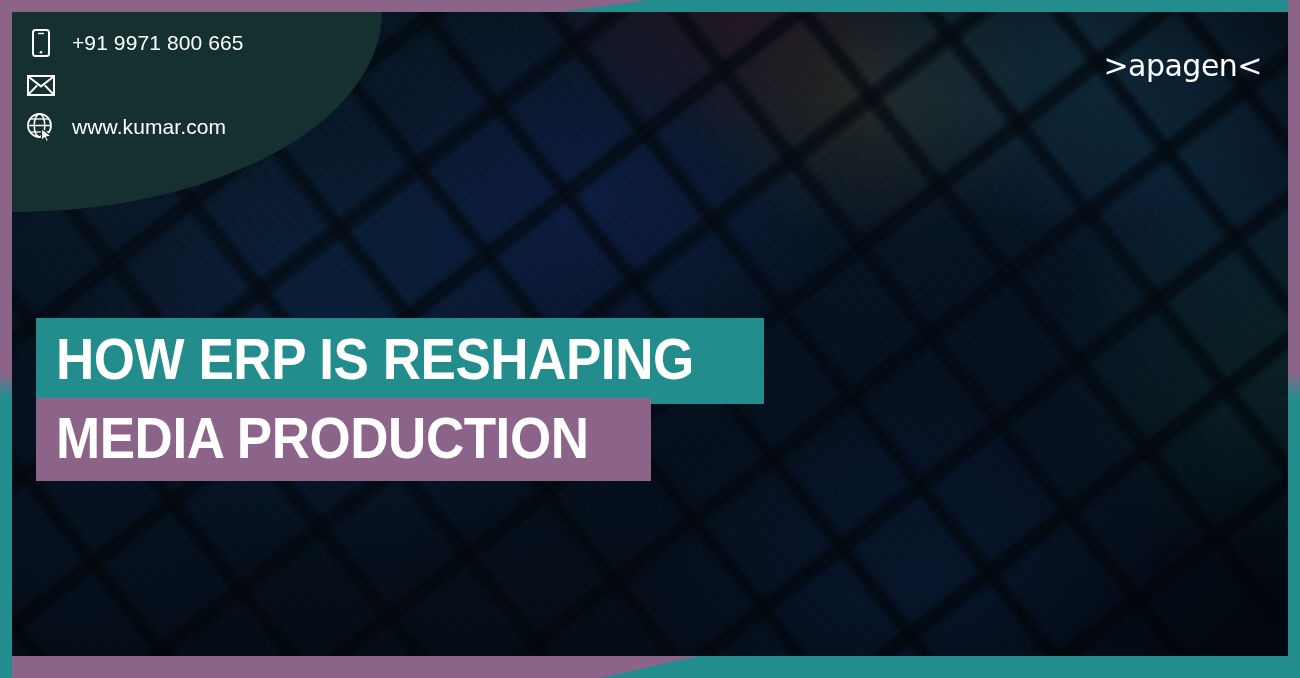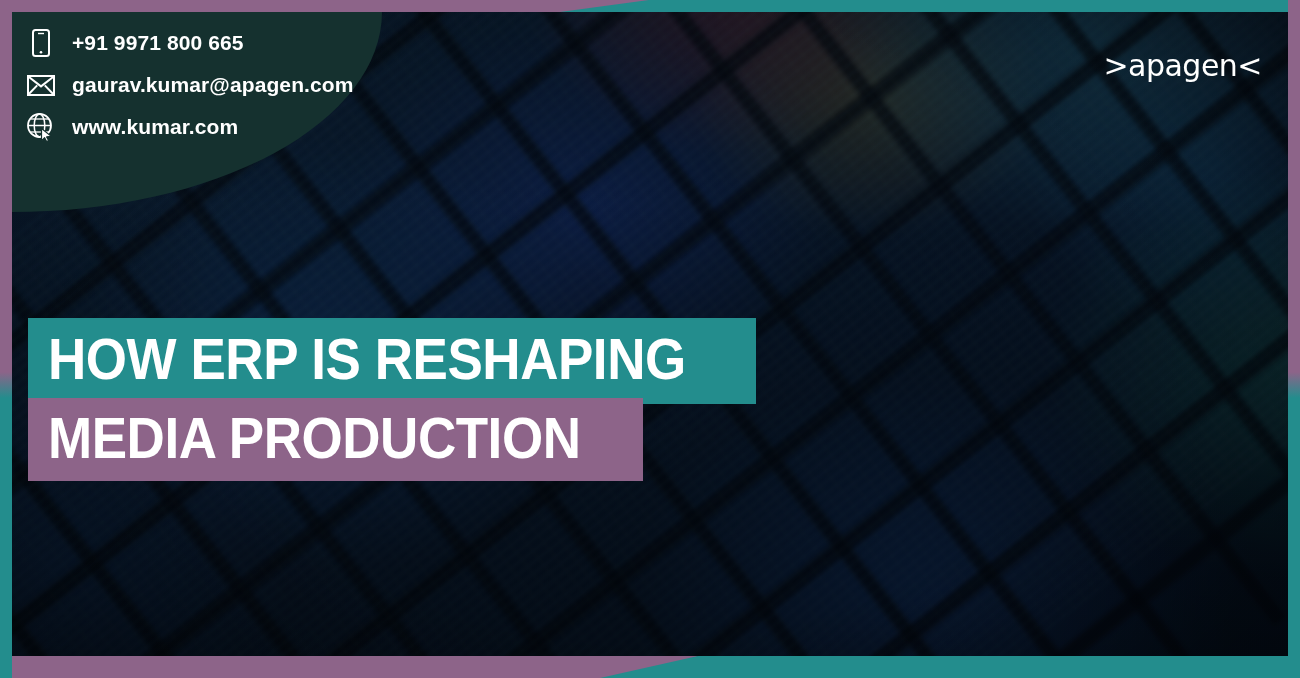--- a/index.html
+++ b/index.html
@@ -151,39 +151,39 @@
     align-items: center;
     justify-content: center;
     flex: 0 0 30px;
   }
   .contact-icon svg { display: block; }
   .contact-text {
     color: #ffffff;
     font-size: 21px;
     letter-spacing: 0.1px;
     white-space: nowrap;
-    font-weight: 700;
+    font-weight: 400;
   }
 
   
   .logo {
     position: absolute;
     right: 38px;
     top: 17px;
     color: #ffffff;
     font-family: "DejaVu Sans", sans-serif;
     font-size: 30px;
     font-weight: 500;
     letter-spacing: -0.5px;
     white-space: nowrap;
     margin-top: 31px;
   }
 
   
-  .headline { position: absolute; left: 28px; }
+  .headline { position: absolute; left: 36px; }
   .headline-line {
     display: inline-block;
     color: #ffffff;
     font-family: "Liberation Sans", sans-serif;
     font-weight: 700;
     font-size: 57px;
     line-height: 1;
     letter-spacing: -0.5px;
     white-space: nowrap;
     transform: scaleX(0.93);
@@ -247,21 +247,20 @@
 
       <div class="contact-row">
         <span class="contact-icon">
           <svg width="28" height="21" viewBox="0 0 28 21" aria-hidden="true">
             <rect x="1" y="1" width="26" height="19" fill="none" stroke="#ffffff" stroke-width="2"></rect>
             <path d="M1.6 1.8 L14 11.4 L26.4 1.8" fill="none" stroke="#ffffff" stroke-width="2"></path>
             <path d="M1.6 19.3 L10.2 10.4" fill="none" stroke="#ffffff" stroke-width="2"></path>
             <path d="M26.4 19.3 L17.8 10.4" fill="none" stroke="#ffffff" stroke-width="2"></path>
           </svg>
         </span>
-        <span class="contact-text">gaurav.kumar@apagen.com</span>
       </div>
 
       <div class="contact-row">
         <span class="contact-icon">
           <svg width="30" height="30" viewBox="0 0 30 30" aria-hidden="true">
             <circle cx="13.5" cy="13.5" r="11.5" fill="none" stroke="#ffffff" stroke-width="1.8"></circle>
             <ellipse cx="13.5" cy="13.5" rx="5.3" ry="11.5" fill="none" stroke="#ffffff" stroke-width="1.5"></ellipse>
             <line x1="2" y1="13.5" x2="25" y2="13.5" stroke="#ffffff" stroke-width="1.5"></line>
             <line x1="4.6" y1="7" x2="22.4" y2="7" stroke="#ffffff" stroke-width="1.3"></line>
             <line x1="4.6" y1="20" x2="22.4" y2="20" stroke="#ffffff" stroke-width="1.3"></line>

